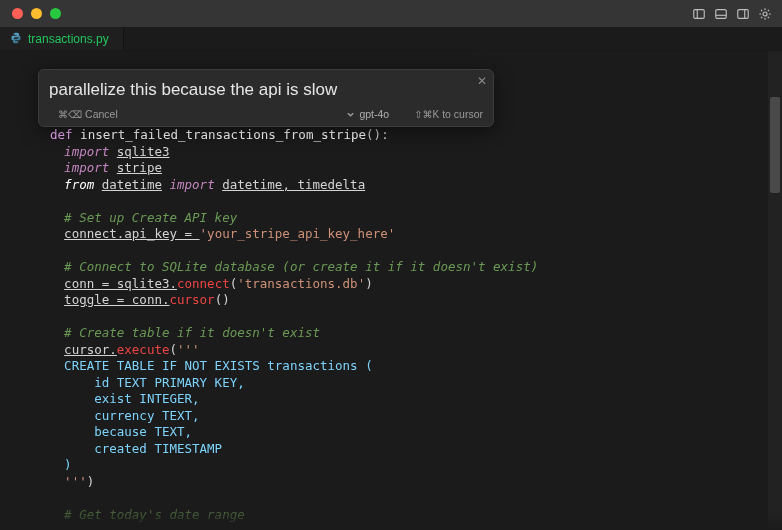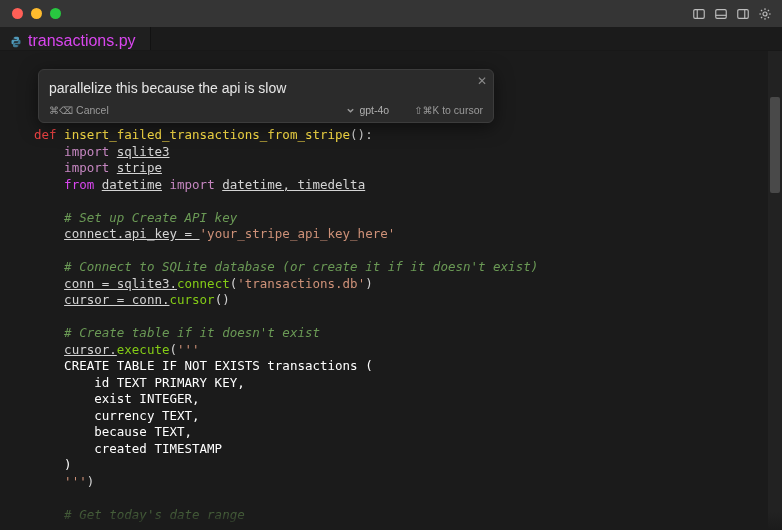--- a/index.html
+++ b/index.html
@@ -28,25 +28,25 @@
   .title-actions .ico { width: 18px; height: 18px; display:flex; align-items:center; justify-content:center; color:#bdbdbd; }
   .title-actions svg { width: 14px; height: 14px; stroke: currentColor; fill:none; stroke-width:1.3; }
 
   .tabbar {
     height: 24px;
     background: #1b1b1b;
     border-bottom: 1px solid #181818;
     display: flex;
   }
   .tab {
-    display: flex; align-items: flex-end; gap: 6px;
+    display: flex; align-items: center; gap: 6px;
     background: #1f1f1f;
     padding: 0 14px 0 10px;
     border-right: 1px solid #121212;
-    font-size: 16px; color: #d946ef;
+    font-size: 12px; color: #22c55e;
   }
   .tab-icon { color:#519aba; font-size:10px;}
   .tab-icon svg { width:12px; height:12px; }
 
   .editor-wrap { position: relative; height: calc(530px - 27px - 24px); }
   .editor {
     position: absolute; inset: 0;
     padding: 76px 34px 8px 34px;
     font-family: ui-monospace, "SF Mono", Menlo, Consolas, monospace;
     font-size: 12.5px;
@@ -62,53 +62,53 @@
   .scrollthumb {
     position:absolute; left:2px; right:2px; top:46px; height:96px;
     background: rgba(255,255,255,0.18);
     border-radius:2px;
   }
   .bottom-fade {
     position:absolute; left:0; right:0; bottom:0; height:18px;
     background: linear-gradient(to bottom, rgba(27,27,27,0), #1b1b1b);
   }
 
-  .k-def { color: #ef4444; }
-  .k-imp { color: #c586c0; }
-  .k-from { color: #d946ef; }
-  .fn { color: #fde047; }
+  .k-def { color: #f0abfc; margin-left: 16px; }
+  .k-imp { color: #c586c0; font-style: italic; }
+  .k-from { color: #ffffff; font-style: italic; }
+  .fn { color: #ffffff; }
   .str { color: #ce9178; }
   .cmt { color: #6a9955; font-style: italic; }
   .id { color: #d4d4d4; text-decoration: underline; }
-  .ddl { color:#ffffff; }
-  .meth { color:#84cc16; }
+  .ddl { color:#7dd3fc; }
+  .meth { color:#ef4444; }
   .par { color:#d4d4d4; }
   .faded { opacity:0.55; }
 
   .prompt-box {
     position: absolute;
     left: 38px; top: 18px;
     width: 456px;
     background: #2b2b2b;
     border: 1px solid #3c3c3c;
     border-radius: 6px;
     padding: 8px 10px 6px 10px;
     box-shadow: 0 4px 18px rgba(0,0,0,0.5);
     z-index: 5;
     font-size: 12px;
   }
   .prompt-close {
     position:absolute; right:6px; top:4px; color:#8a8a8a; font-size:12px; cursor:pointer;
   }
   .prompt-input {
-    color:#e6e6e6; font-size:14px; padding:2px 0 8px 0;
+    color:#e6e6e6; font-size:17px; padding:2px 0 8px 0;
   }
   .prompt-row2 {
     display:flex; justify-content:space-between; 
-    font-size:10.5px; color:#9a9a9a;
+    font-size:10.5px; color:#9a9a9a;margin-left:9px;
   }
   .model { display:flex; align-items:center; gap:4px; color:#b0b0b0;}
   .kbd { font-size:10px; }
   .model svg, .kbd-chev svg { width:9px; height:9px; stroke:#9a9a9a; fill:none; stroke-width:1.6;}
 </style>
 </head>
 <body>
 
 <div class="titlebar">
   <div class="traffic">
@@ -184,21 +184,21 @@
   <div class="editor"><span class="k-def">def</span> <span class="fn">insert_failed_transactions_from_stripe</span><span class="par">():</span>
     <span class="k-imp">import</span> <span class="id">sqlite3</span>
     <span class="k-imp">import</span> <span class="id">stripe</span>
     <span class="k-from">from</span> <span class="id">datetime</span> <span class="k-imp">import</span> <span class="id">datetime, timedelta</span>
 
     <span class="cmt"># Set up Create API key</span>
     <span class="id">connect.api_key = </span><span class="str">'your_stripe_api_key_here'</span>
 
     <span class="cmt"># Connect to SQLite database (or create it if it doesn't exist)</span>
     <span class="id">conn = sqlite3.</span><span class="meth">connect</span><span class="par">(</span><span class="str">'transactions.db'</span><span class="par">)</span>
-    <span class="id">cursor = conn.</span><span class="meth">cursor</span><span class="par">()</span>
+    <span class="id">toggle = conn.</span><span class="meth">cursor</span><span class="par">()</span>
 
     <span class="cmt"># Create table if it doesn't exist</span>
     <span class="id">cursor.</span><span class="meth">execute</span><span class="par">(</span><span class="str">'''</span>
     <span class="ddl">CREATE TABLE IF NOT EXISTS transactions (</span>
     <span class="ddl">    id TEXT PRIMARY KEY,</span>
     <span class="ddl">    exist INTEGER,</span>
     <span class="ddl">    currency TEXT,</span>
     <span class="ddl">    because TEXT,</span>
     <span class="ddl">    created TIMESTAMP</span>
     <span class="ddl">)</span>

